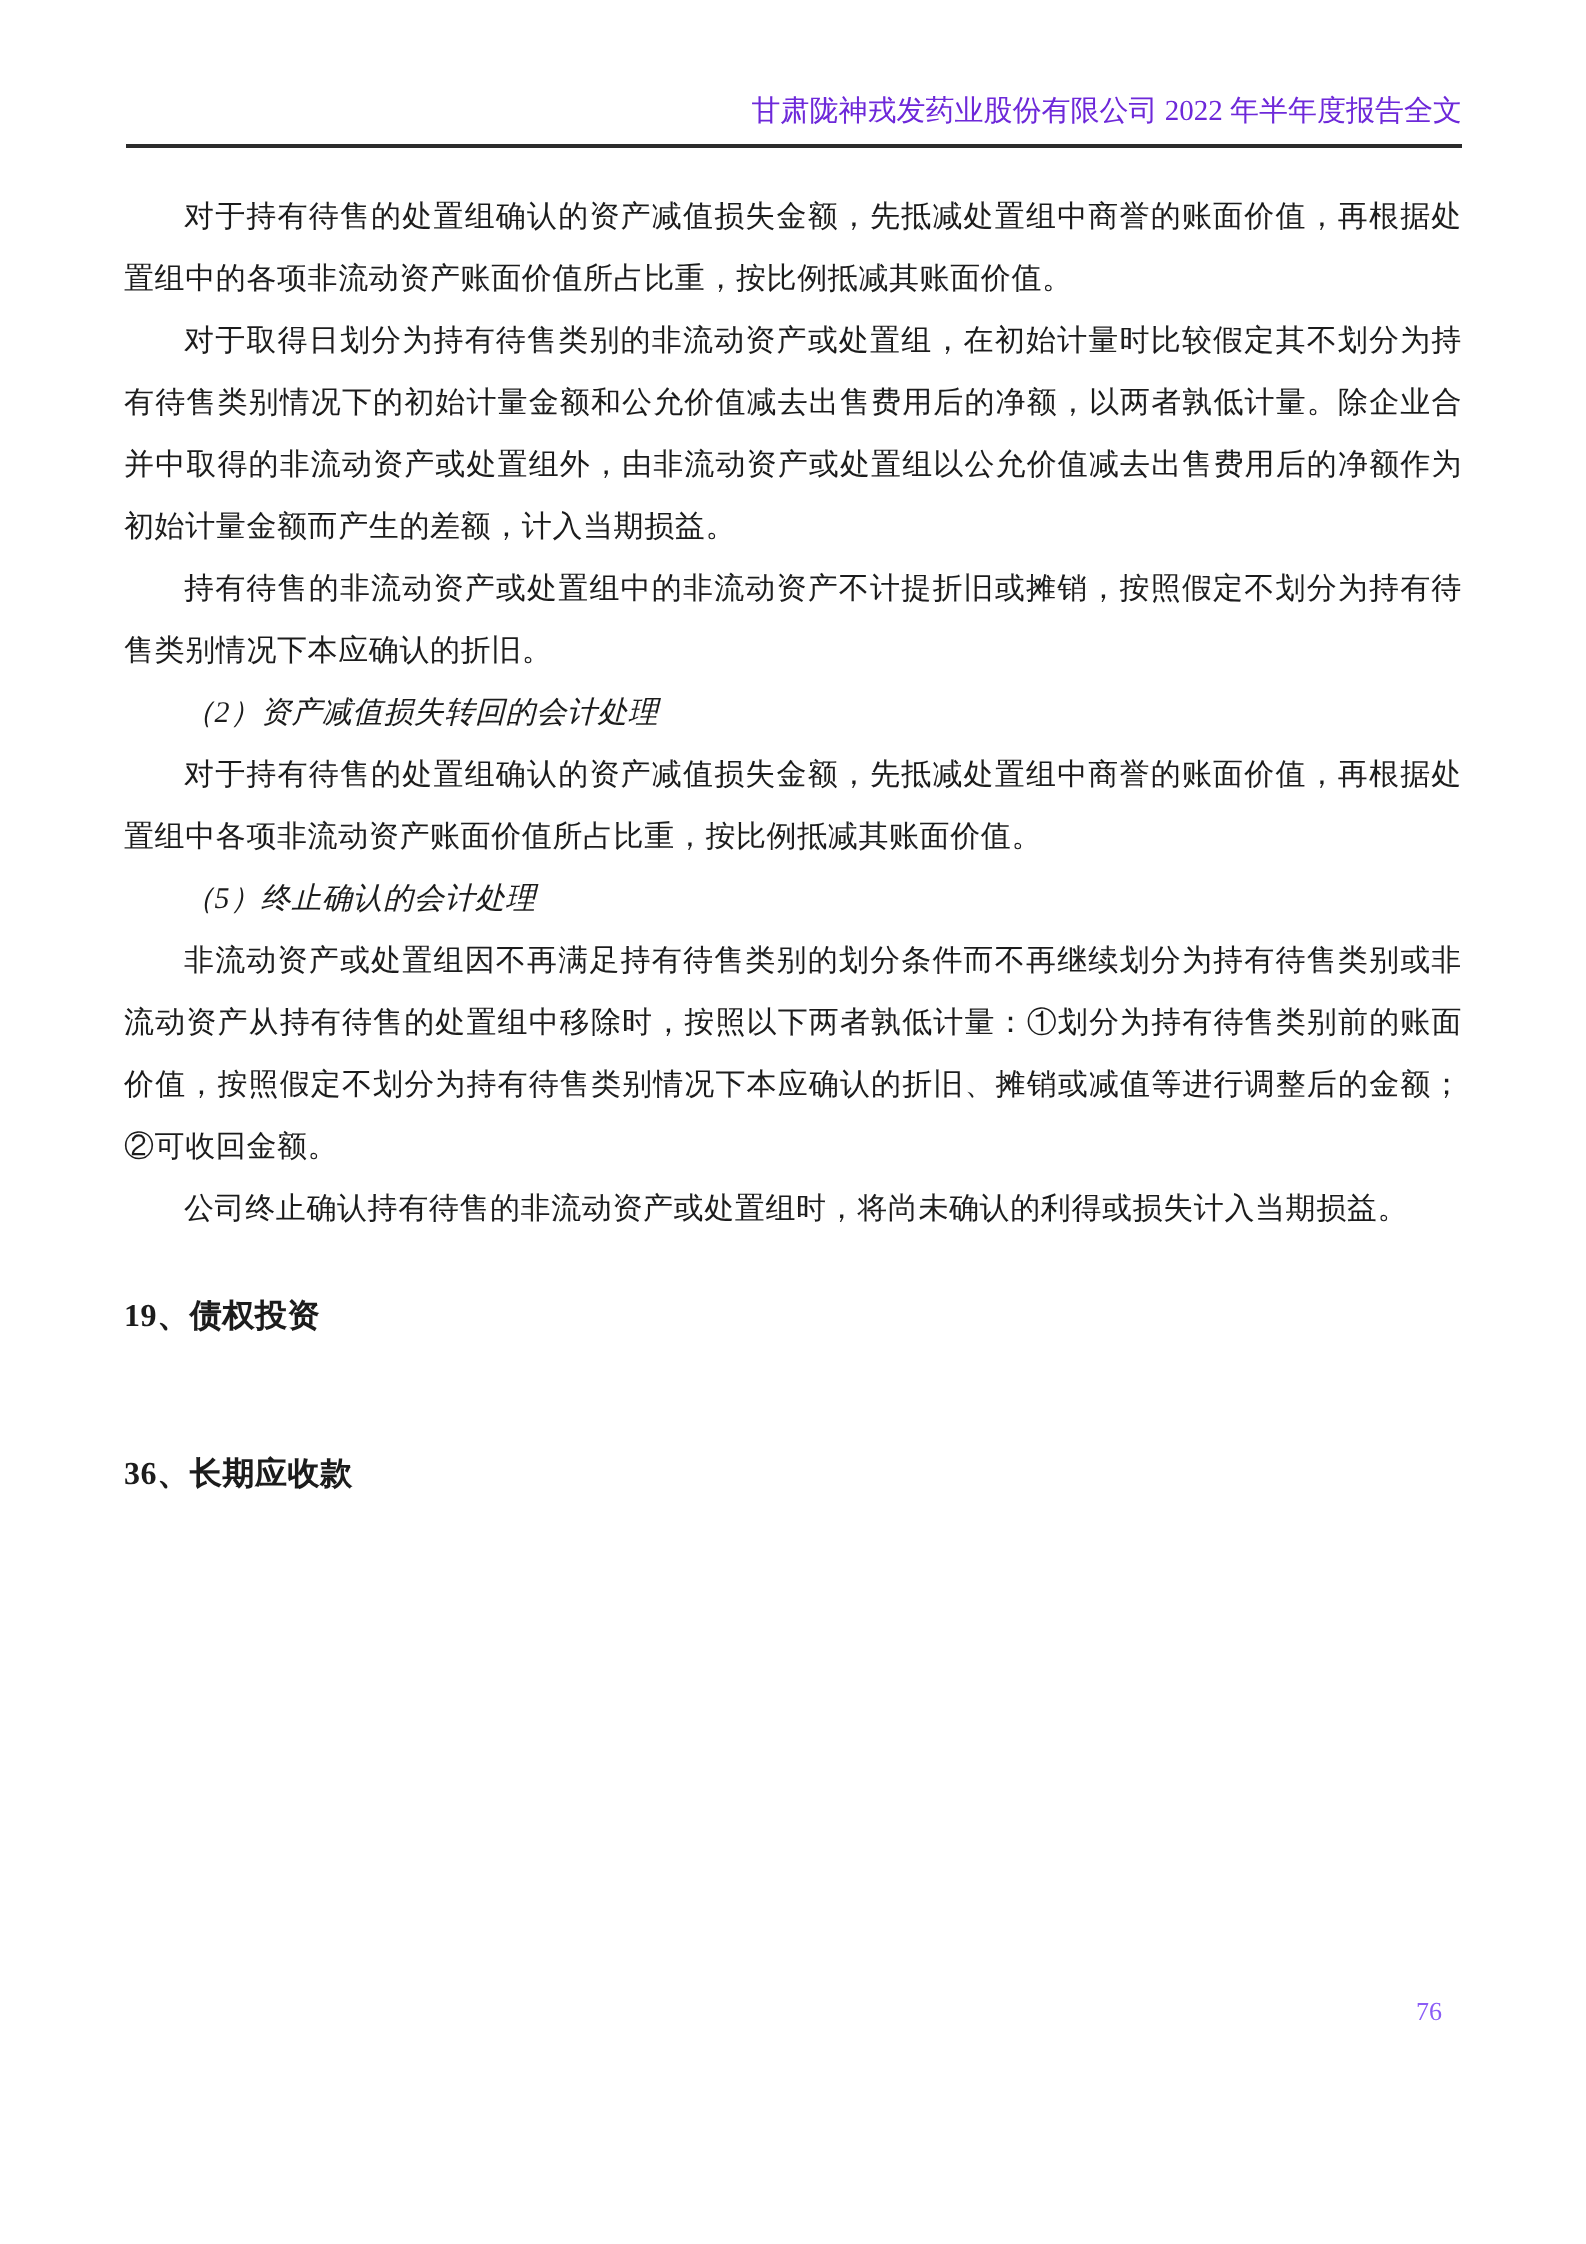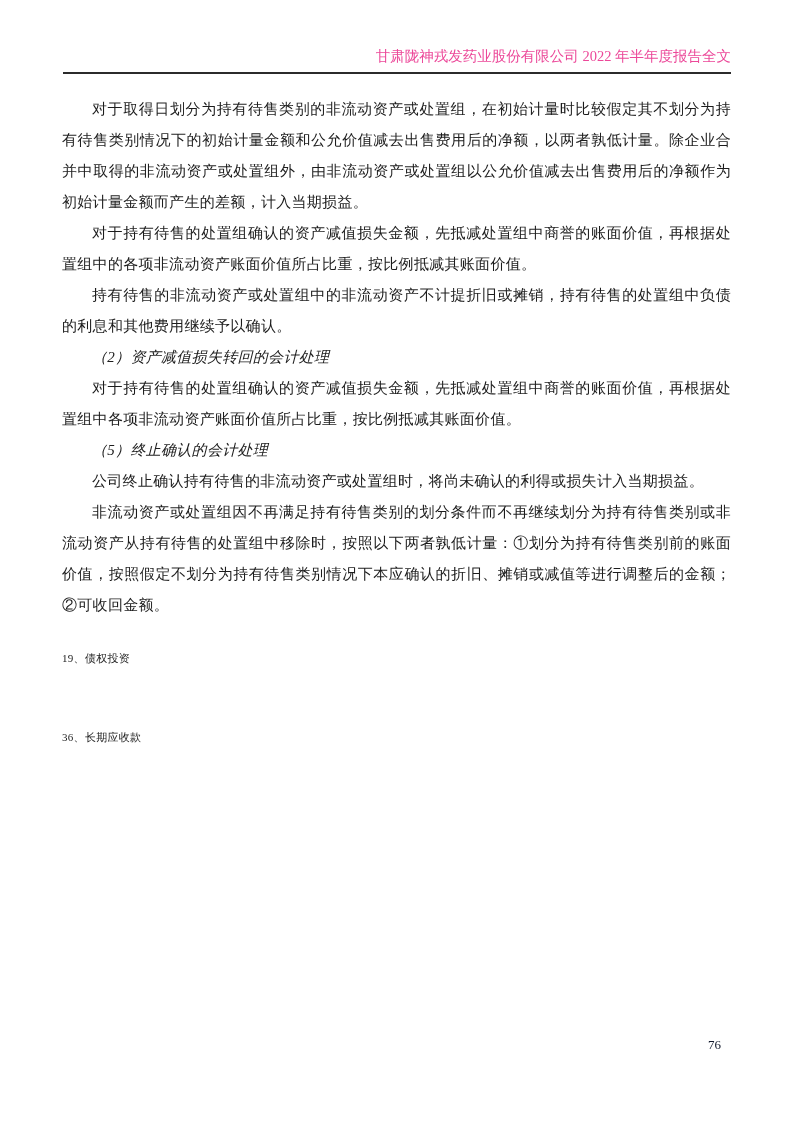--- a/index.html
+++ b/index.html
@@ -17,21 +17,21 @@
     overflow: hidden;
   }
   .header {
     position: absolute;
     top: 46px;
     left: 63px;
     right: 62px;
     text-align: right;
     font-size: 14.5px;
     line-height: 20px;
-    color: #ec4899;
+    color: #6d28d9;
     padding-bottom: 6px;
     border-bottom: 2px solid #2b2b2b;
   }
   .content {
     position: absolute;
     top: 94px;
     left: 62px;
     right: 62px;
     font-size: 15px;
     line-height: 31px;
@@ -43,59 +43,59 @@
     padding: 0;
   }
   .para {
     text-indent: 2em;
   }
   .subhead {
     text-indent: 2em;
     font-style: italic;
   }
   .num-heading {
-    font-weight: normal;
-    font-size: 11px;
+    font-weight: bold;
+    font-size: 16px;
     line-height: 31px;
     text-align: left;
     text-indent: 0;
     font-family: "Liberation Serif", "DejaVu Serif", serif;
   }
   .num-heading.first {
     margin-top: 22px !important;
   }
   .num-heading.later {
     margin-top: 48px !important;
   }
   .footer {
     position: absolute;
     right: 72px;
-    top: 1037px;
+    top: 998px;
     font-size: 13px;
-    color: #0f172a;
+    color: #8b5cf6;
     margin-left: 14px;
   }
 </style>
 </head>
 <body>
 
 <div class="page">
 
   <div class="header">
     <span>甘肃陇神戎发药业股份有限公司 2022 年半年度报告全文</span>
   </div>
 
   <div class="content">
+    <p class="para">对于持有待售的处置组确认的资产减值损失金额，先抵减处置组中商誉的账面价值，再根据处置组中的各项非流动资产账面价值所占比重，按比例抵减其账面价值。</p>
     <p class="para">对于取得日划分为持有待售类别的非流动资产或处置组，在初始计量时比较假定其不划分为持有待售类别情况下的初始计量金额和公允价值减去出售费用后的净额，以两者孰低计量。除企业合并中取得的非流动资产或处置组外，由非流动资产或处置组以公允价值减去出售费用后的净额作为初始计量金额而产生的差额，计入当期损益。</p>
-    <p class="para">对于持有待售的处置组确认的资产减值损失金额，先抵减处置组中商誉的账面价值，再根据处置组中的各项非流动资产账面价值所占比重，按比例抵减其账面价值。</p>
-    <p class="para">持有待售的非流动资产或处置组中的非流动资产不计提折旧或摊销，持有待售的处置组中负债的利息和其他费用继续予以确认。</p>
+    <p class="para">持有待售的非流动资产或处置组中的非流动资产不计提折旧或摊销，按照假定不划分为持有待售类别情况下本应确认的折旧。</p>
     <p class="subhead">（2）资产减值损失转回的会计处理</p>
     <p class="para">对于持有待售的处置组确认的资产减值损失金额，先抵减处置组中商誉的账面价值，再根据处置组中各项非流动资产账面价值所占比重，按比例抵减其账面价值。</p>
     <p class="subhead">（5）终止确认的会计处理</p>
+    <p class="para">非流动资产或处置组因不再满足持有待售类别的划分条件而不再继续划分为持有待售类别或非流动资产从持有待售的处置组中移除时，按照以下两者孰低计量：①划分为持有待售类别前的账面价值，按照假定不划分为持有待售类别情况下本应确认的折旧、摊销或减值等进行调整后的金额；②可收回金额。</p>
     <p class="para">公司终止确认持有待售的非流动资产或处置组时，将尚未确认的利得或损失计入当期损益。</p>
-    <p class="para">非流动资产或处置组因不再满足持有待售类别的划分条件而不再继续划分为持有待售类别或非流动资产从持有待售的处置组中移除时，按照以下两者孰低计量：①划分为持有待售类别前的账面价值，按照假定不划分为持有待售类别情况下本应确认的折旧、摊销或减值等进行调整后的金额；②可收回金额。</p>
     <p class="num-heading first">19、债权投资</p>
     <p class="num-heading later">36、长期应收款</p>
   </div>
 
   <div class="footer">76</div>
 
 </div>
 
 </body></html>

